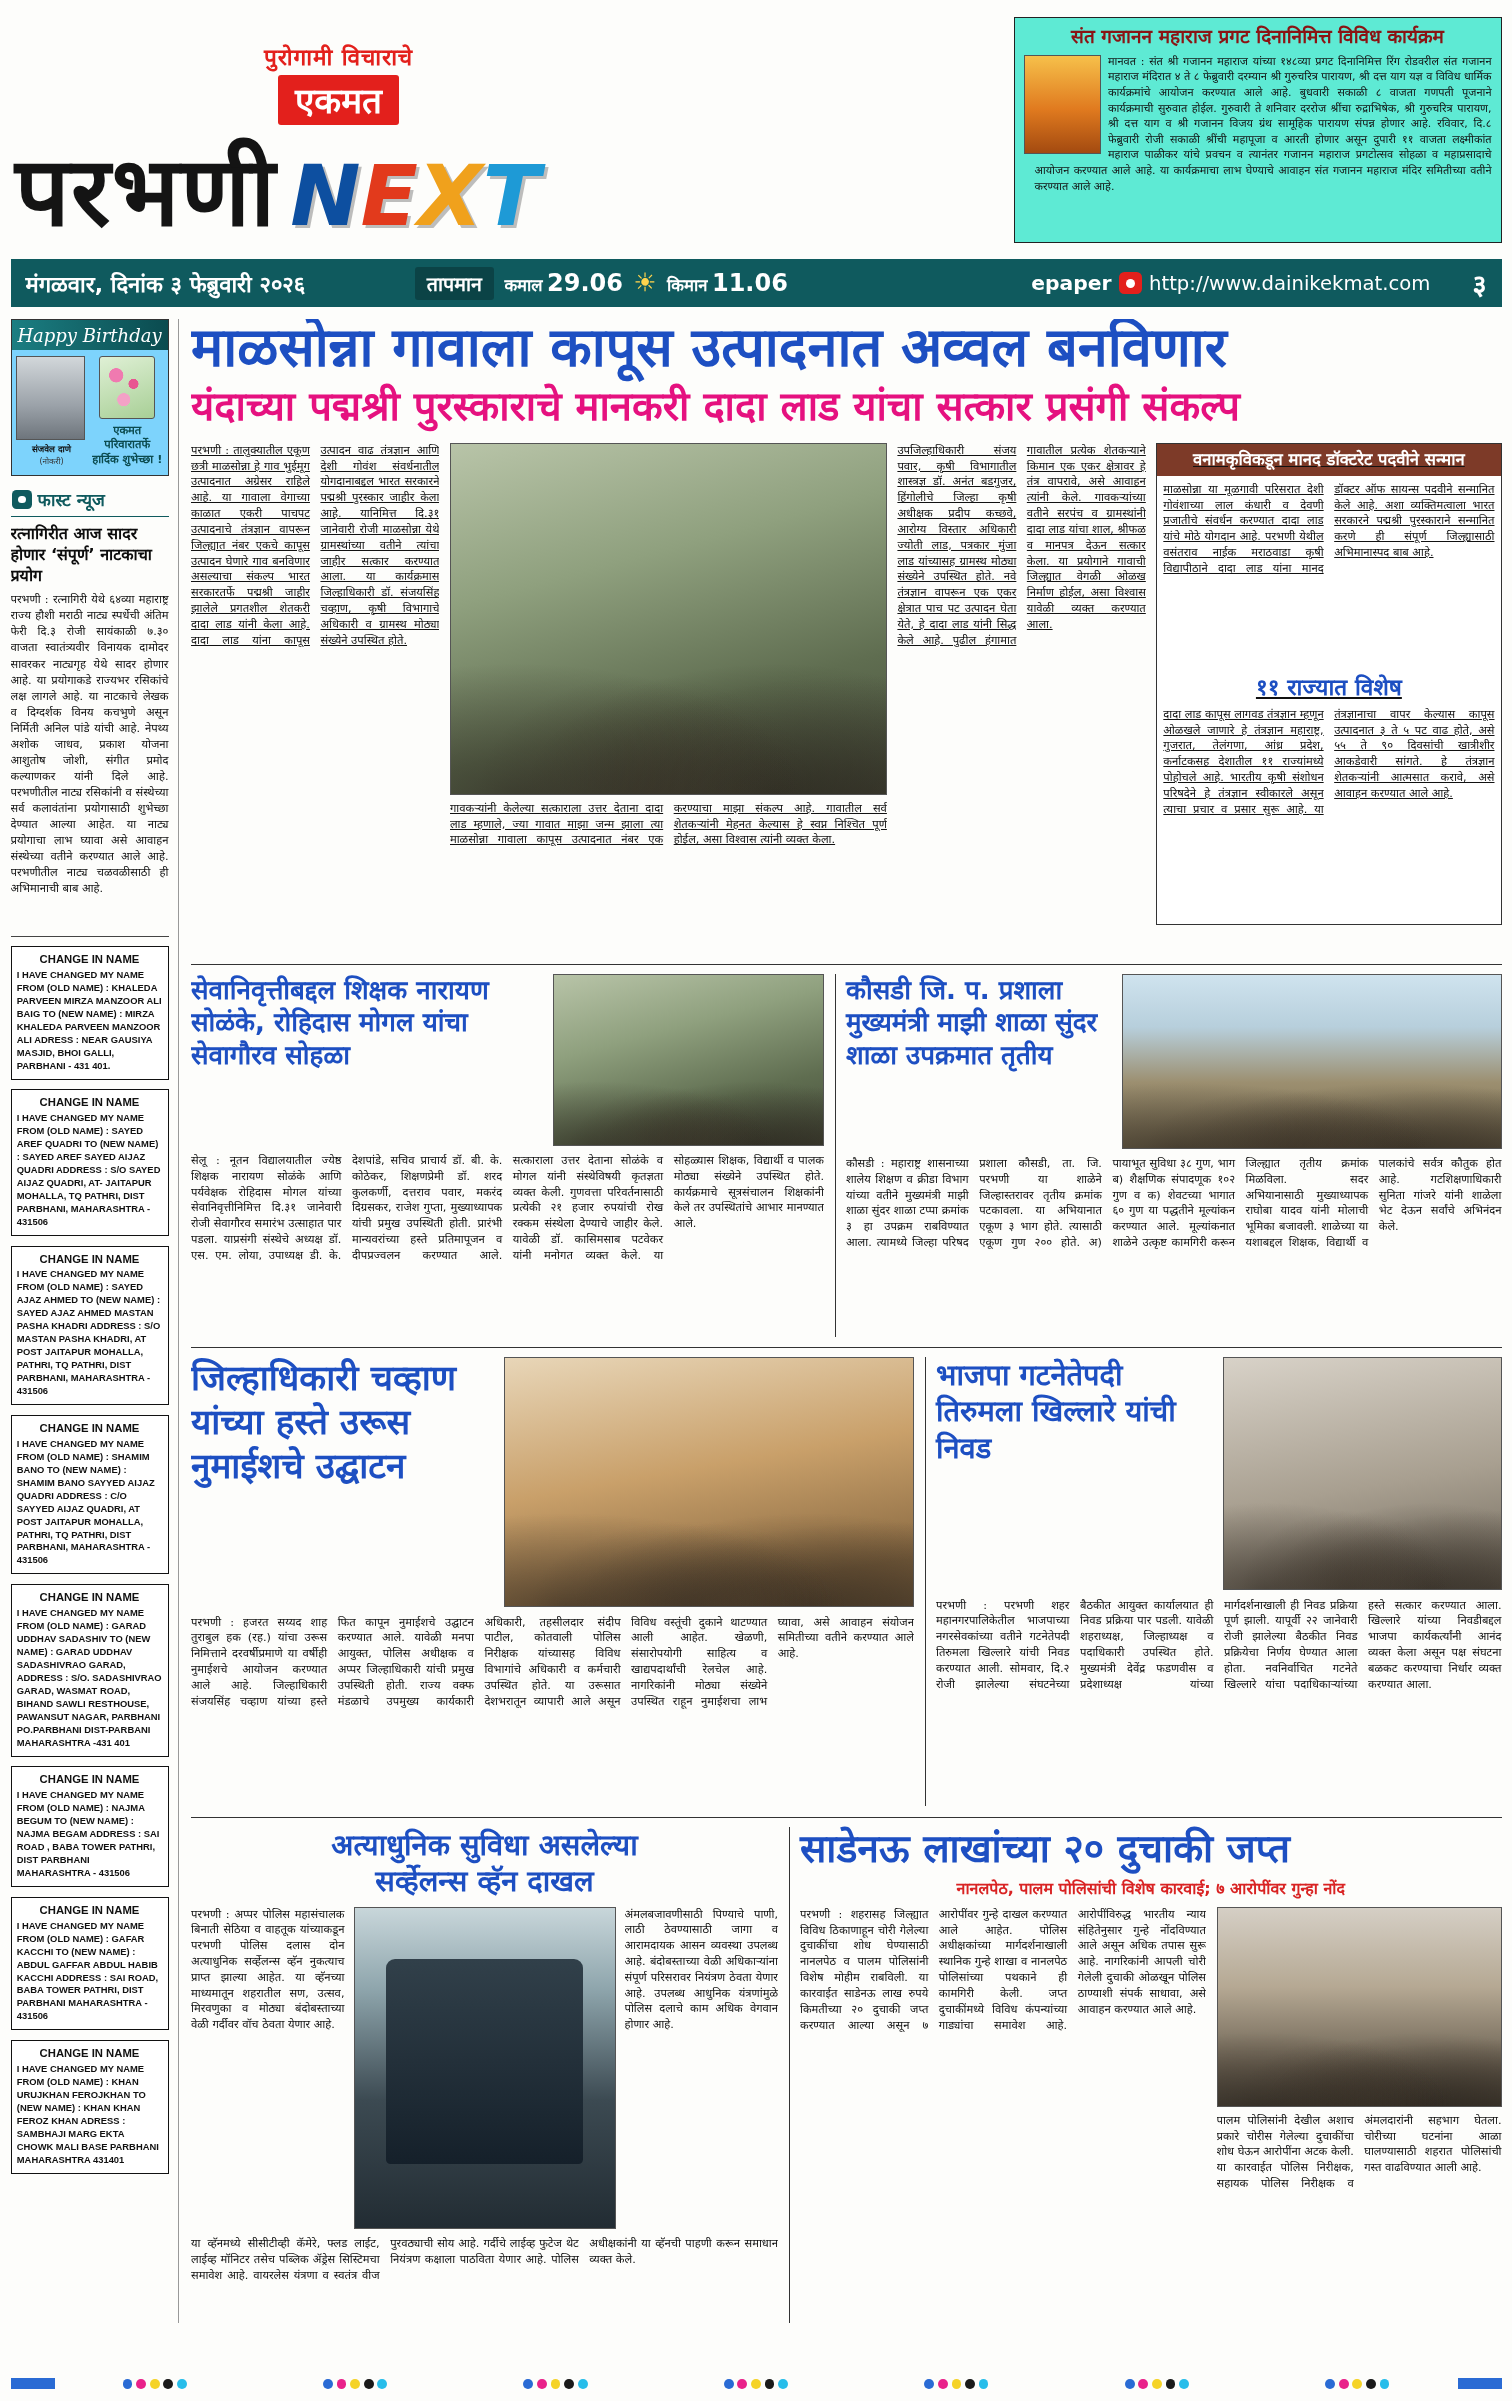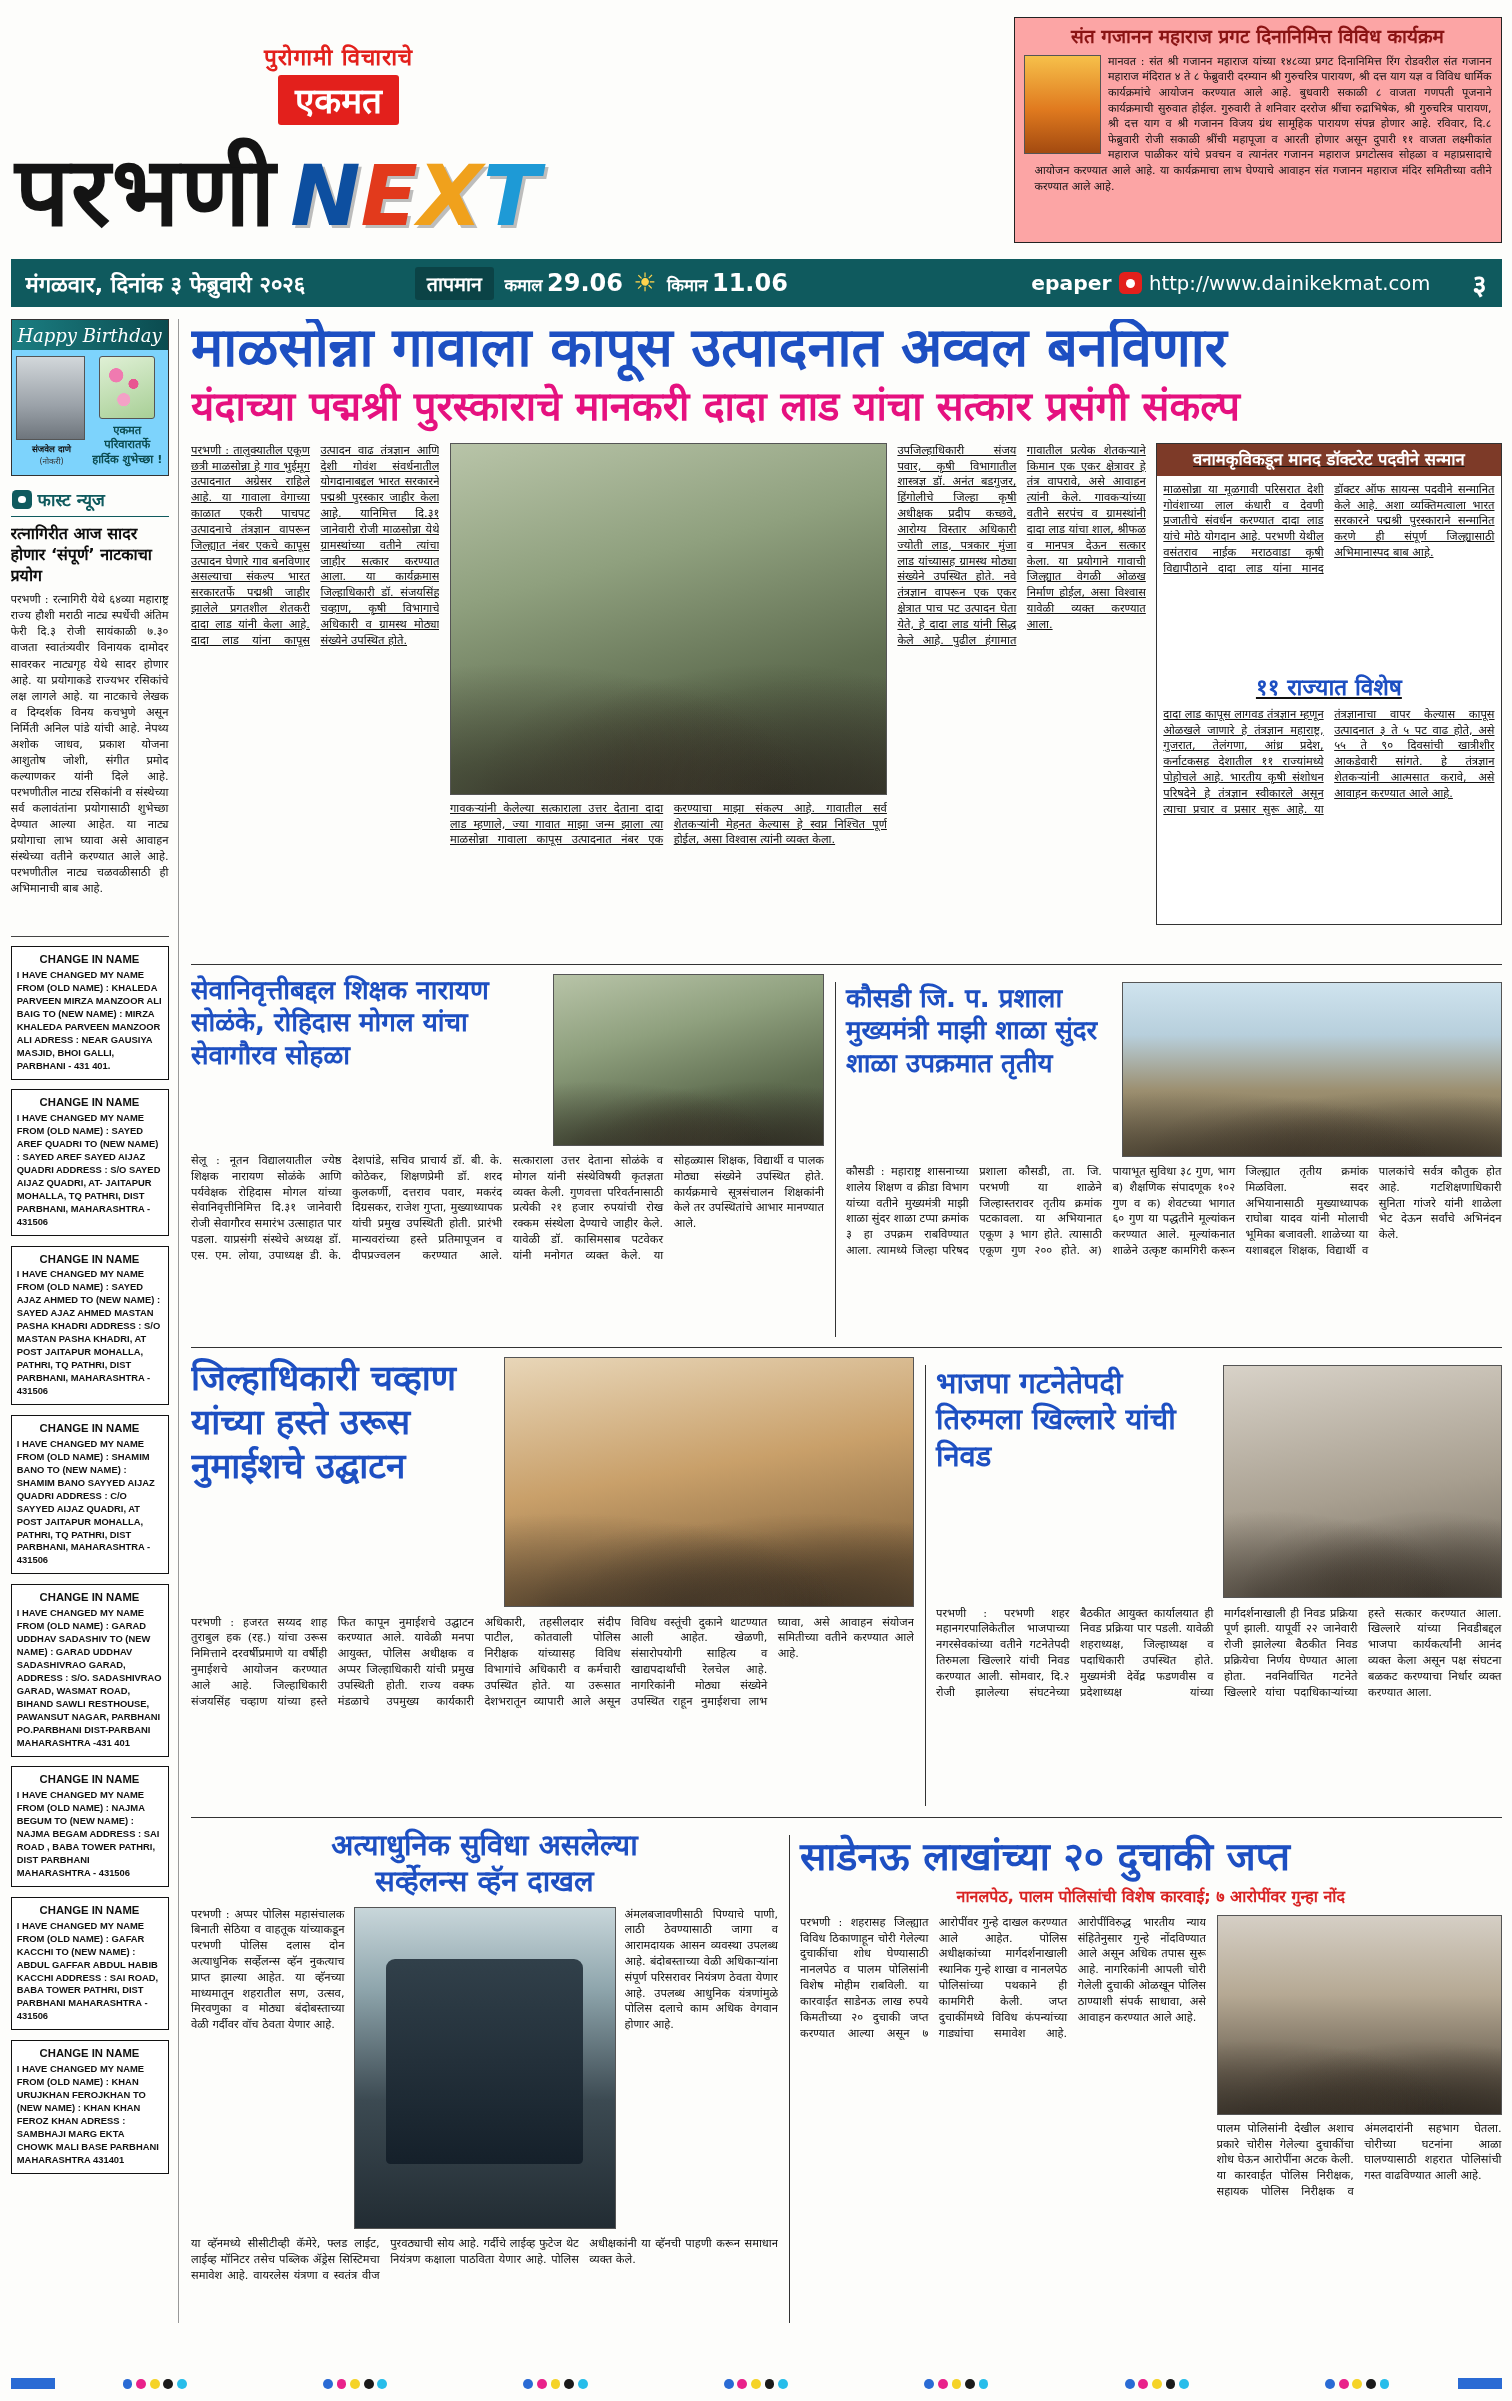--- a/index.html
+++ b/index.html
@@ -14,21 +14,21 @@
   .logo-block { position: absolute; left: 4.5px; top: 22.6px; width: 527px; height: 211px; }
   .logo-top { position: absolute; left: 249px; top: 7.5px; text-align: center; }
   .tagline { color: var(--brand_red); font-weight: 700; font-size: 22.6px; letter-spacing: 0.8px; }
   .brand-box { display: inline-block; margin-top: 3px; background: var(--brand_red); color: #fff;
     font-weight: 800; font-size: 35px; padding: 1.5px 16.6px; border-radius: 3px; }
   .title-row { position: absolute; left: 0; top: 89px; white-space: nowrap; }
   .paper-title { font-size: 96px; font-weight: 800; color: #141414; letter-spacing: 1.5px; }
   .next-word { display: inline-block; margin-left: 13.6px; font-weight: 800; font-style: italic; font-size: 84px; }
   .next-letter { text-shadow: 3px 3px 0 rgba(0,0,0,.25); }
   .saint-box { position: absolute; right: 0; top: 6px; width: 488px; height: 226px;
-    border: 1.5px solid #222; padding: 7.5px 9px; background: #fca5a5; overflow: hidden; }
+    border: 1.5px solid #222; padding: 7.5px 9px; background: #5eead4; overflow: hidden; }
   .saint-title { color: var(--title_maroon); font-size: 19px; font-weight: 800; text-align: center;
     line-height: 1.2; margin-bottom: 6px; }
   .saint-body-wrap { overflow: hidden; }
   .saint-photo { float: left; width: 77px; height: 99px; margin: 1.5px 7.5px 3px 0; }
   .saint-body { font-size: 11px; line-height: 1.42; text-align: justify; padding-left: 11px; }
   
   .date-bar { position: absolute; top: 259px; left: 10.5px; right: 10.5px; height: 48px;
     background: var(--bar_teal); color: #fff; display: flex; align-items: center; padding: 0 15px; gap: 19.6px; }
   .db-date { font-size: 22px; font-weight: 700; }
   .db-weather { display: flex; align-items: center; gap: 10.5px; margin-left: 90px; }
@@ -109,21 +109,21 @@
   .ma-photo { width: 437px; height: 352px; }
   .ma-caption-text { margin-top: 6px; height: 119px; }
   .ma-sidebox { width: 346px; border: 1.1px solid #333; overflow: hidden; background: #fff; }
   .sb-header { background: var(--sidebox_maroon); color: #fff; font-size: 16.6px; font-weight: 800;
     text-align: center; padding: 6px 4.5px; line-height: 1.2; }
   .sb-top { padding: 6px; height: 194px; }
   .sb-subhead { color: var(--headline_blue); font-size: 22.6px; font-weight: 800; text-align: center; margin: 1.5px 0 4.5px 0; }
   .sb-bottom { padding: 0 6px 6px 6px; height: 202px; }
   
   .row { display: flex; border-top: 1.1px solid #333; margin-top: 10.5px; padding-top: 9px; }
-  .row > article + article { border-left: 1.1px solid #333; padding-left: 10.5px; margin-left: 10.5px; flex: 1; margin-top: 8px; }
+  .row > article + article { border-left: 1.1px solid #333; padding-left: 10.5px; margin-left: 10.5px; flex: 1; }
   .sec-headline { color: var(--headline_blue); font-weight: 800; line-height: 1.25; }
   .art-top { display: flex; gap: 24px; }
   .art-top .sec-headline { flex: 1; }
   
   .section2 { height: 373px; overflow: hidden; }
   .s2-left { width: 633px; }
   .s2-left .sec-headline { font-size: 26px; }
   .s2l-photo { width: 271px; height: 172px; }
   .s2l-body { margin-top: 7.5px; height: 172px; }
   .s2-right .sec-headline { font-size: 26px; }

